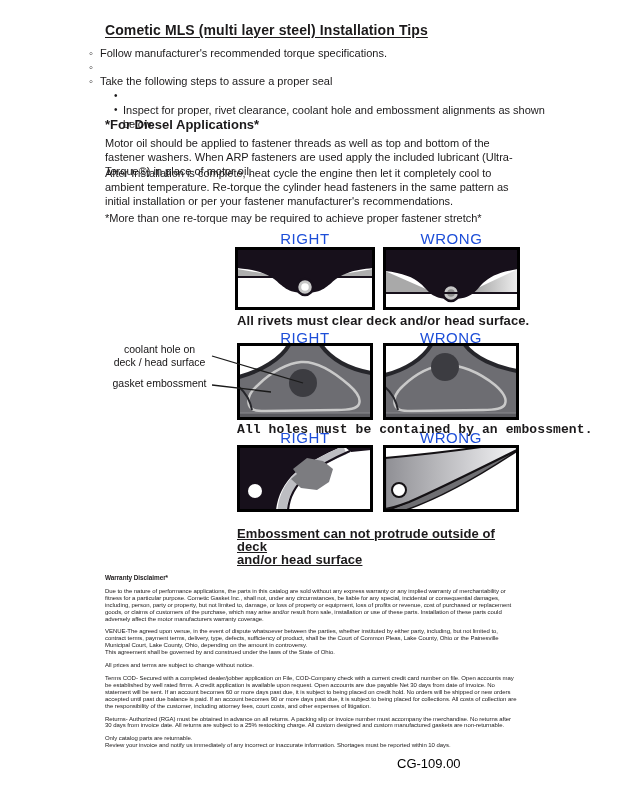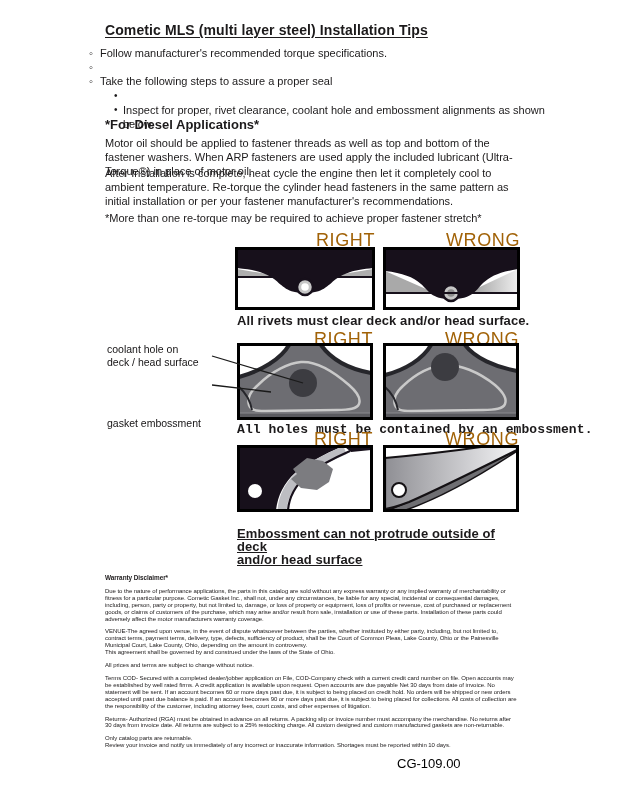--- a/index.html
+++ b/index.html
@@ -20,26 +20,26 @@
   .b-row .marker { width:11px; flex:0 0 11px; text-align:left; }
   .b-row.sub { padding-left:25px; }
   .b-row.sub .marker { width:9px; flex:0 0 9px; font-size:10px; }
 
   .diesel-heading { left:105px; top:117px; font-size:13px; font-weight:bold; }
   .para { left:105px; width:424px; font-size:11px; line-height:14.2px; }
   .p1 { top:136px; }
   .p2 { top:166px; }
   .note { top:211px; }
 
-  .dg-label { font-size:18px; letter-spacing:0.6px; text-align:right; color:#a16207; }
+  .dg-label { font-size:15px; letter-spacing:0.6px; text-align:center; color:#1d4ed8; }
   .dg-caption { font-size:13px; font-weight:bold; letter-spacing:0.1px; }
   .panel { border:0; }
   .panel svg { display:block; width:100%; height:100%; }
 
-  .annot { font-size:10.5px; line-height:12.5px; text-align:left; color:#151314; }
+  .annot { font-size:10.5px; line-height:12.5px; text-align:center; color:#151314; }
 
   .legal { left:105px; top:575px; width:412px; font-size:6px; line-height:6.9px; letter-spacing:-0.05px; color:#232021; }
   .legal .lg-head { font-size:6.4px; font-weight:bold; margin:0 0 6px 0; }
   .legal p { margin:0 0 6px 0; }
   .legal p.tight { margin-bottom:0; }
 
   .footer-code { left:397px; top:756px; font-size:13px; color:#000000; }
 </style>
 </head>
 <body>
@@ -109,21 +109,21 @@
 
 <div class="abs dg-caption" style="left:237px; top:313px;">All rivets must clear deck and/or head surface.</div>
 
 <div class="abs dg-label" style="left:237px; top:329px; width:136px;">RIGHT</div>
 <div class="abs dg-label" style="left:383px; top:329px; width:136px;">WRONG</div>
 
 <div class="abs annot" style="left:107px; top:343px; width:105px;">
   <div>coolant hole on</div>
   <div>deck / head surface</div>
 </div>
-<div class="abs annot" style="left:107px; top:377px; width:105px;margin-top:40px;">
+<div class="abs annot" style="left:107px; top:377px; width:105px;">
   <div>gasket embossment</div>
 </div>
 
 <div class="abs panel" style="left:237px; top:343px; width:136px; height:77px;">
   <svg viewBox="0 0 136 77">
     <rect width="136" height="77" fill="#6d6d72"></rect>
     <path d="M2,2 H52 C44,16 24,28 2,34 Z" fill="#ffffff"></path>
     <path d="M52,2 C44,16 24,28 2,34" stroke="#26262b" stroke-width="4" fill="none"></path>
     <path d="M84,2 H134 V30 C112,26 94,16 84,2 Z" fill="#ffffff"></path>
     <path d="M84,2 C94,16 112,26 134,30" stroke="#26262b" stroke-width="4" fill="none"></path>

